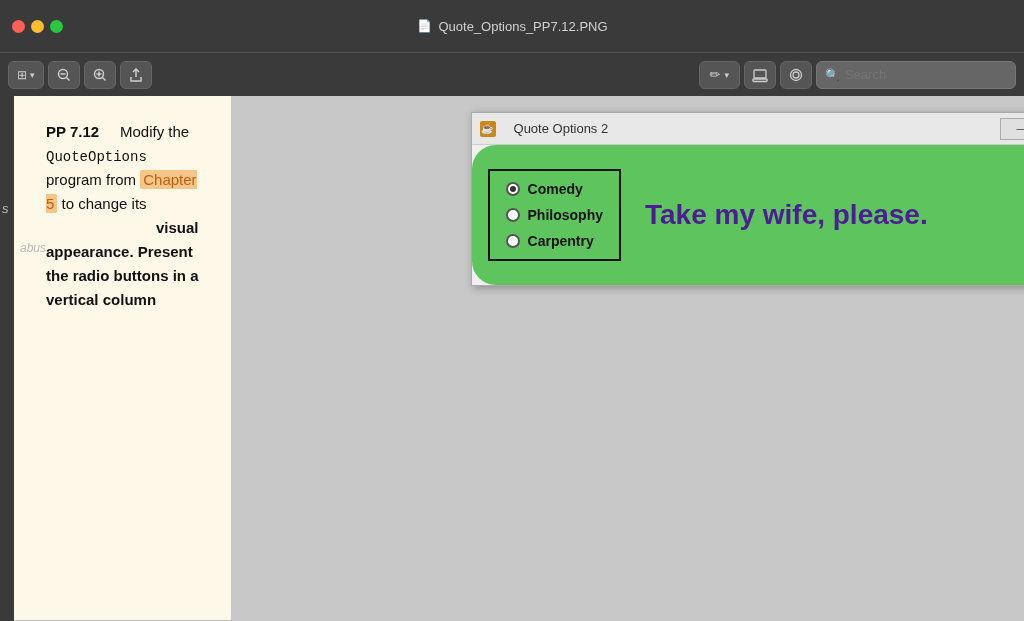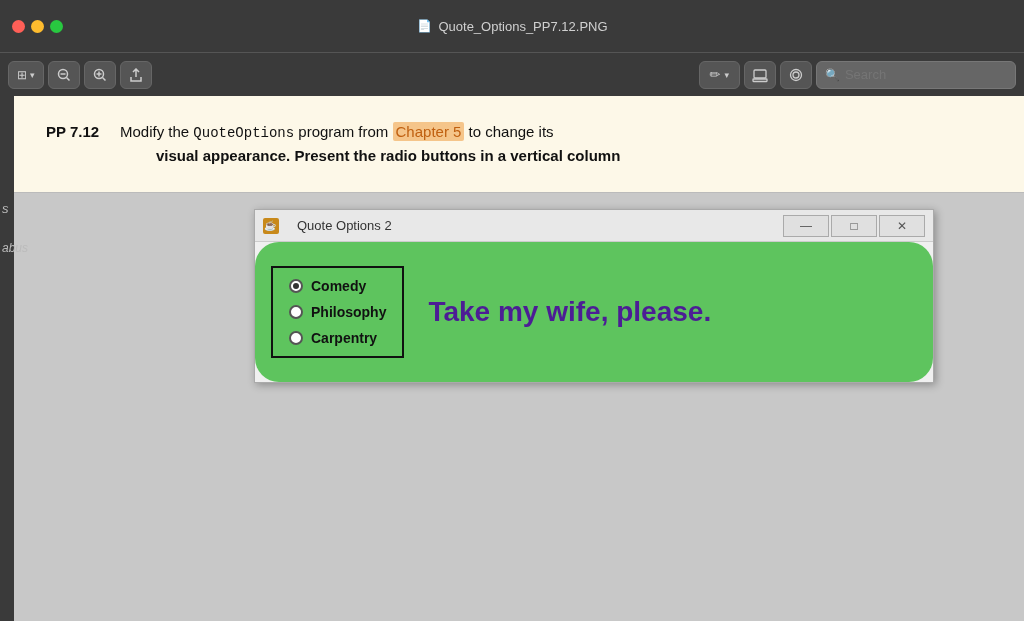--- a/index.html
+++ b/index.html
@@ -138,21 +138,21 @@
     .left-sidebar {
       background: #3a3a3a;
       width: 14px;
       flex-shrink: 0;
     }
 
     
     .content-area {
       flex: 1;
       display: flex;
-      flex-direction: column;
+      flex-direction: row;
       background: #c8c8c8;
       overflow: hidden;
     }
 
     
     .document-section {
       background: #fdf8e8;
       margin: 0;
       padding: 24px 32px 24px 32px;
       border-bottom: 1px solid #bbb;
@@ -367,21 +367,21 @@
     <span style="font-size:12px;">🔍</span>
     <input type="text" placeholder="Search" style="">
   </div>
 </div>
 
 <div class="main-content">
 
   <div class="left-sidebar">
     <div style="position:relative; height:100%;">
       <span style="position:absolute; top:105px; left:2px; color:#bbb; font-size:13px; font-style:italic;">s</span>
-      <span style="position:absolute; top:145px; left:2px; color:#bbb; font-size:12px; font-style:italic;">abus</span>
+      <span style="position:absolute; top:145px; left:20px; color:#bbb; font-size:12px; font-style:italic;">abus</span>
     </div>
   </div>
 
   <div class="content-area">
 
     <div class="document-section">
       <div class="doc-content">
         <span class="doc-pp-label">PP 7.12</span>
         &nbsp;&nbsp;&nbsp;
         <span>Modify the </span><code>QuoteOptions</code><span> program from </span><span class="highlight-chapter">Chapter 5</span><span> to change its</span>

